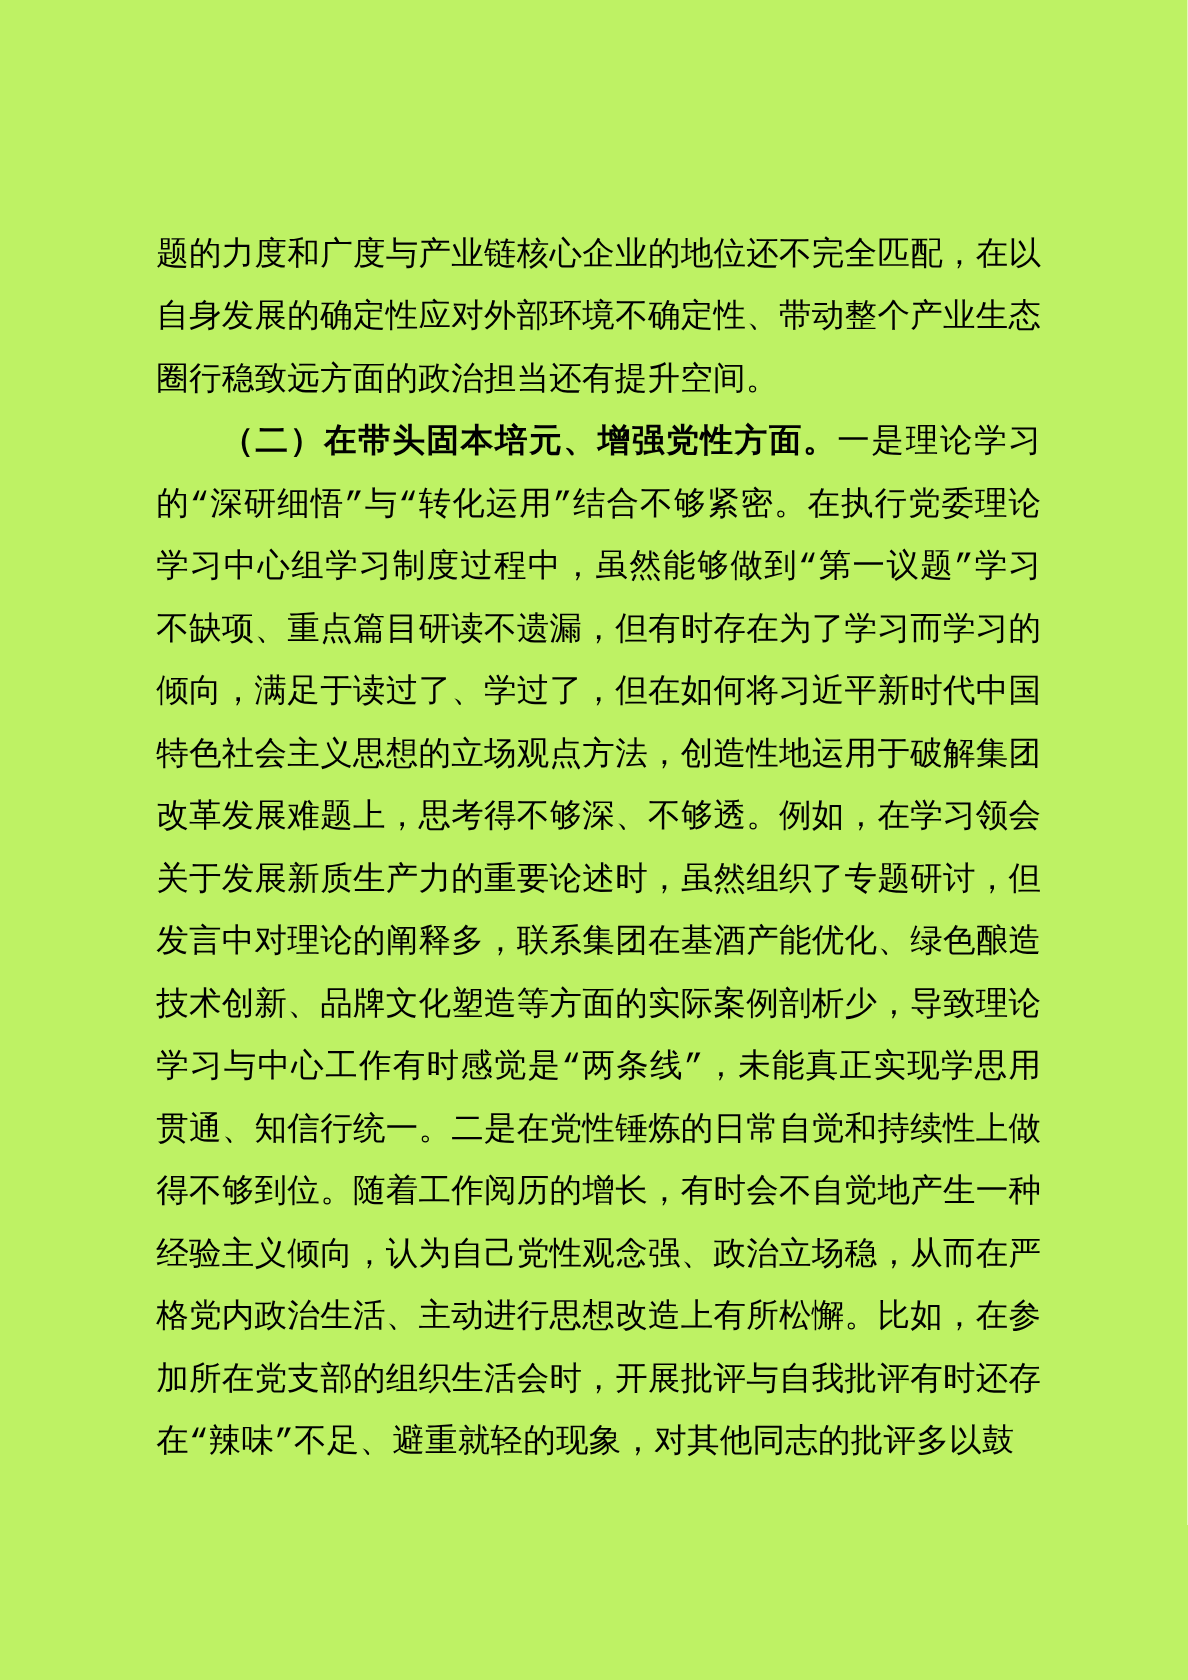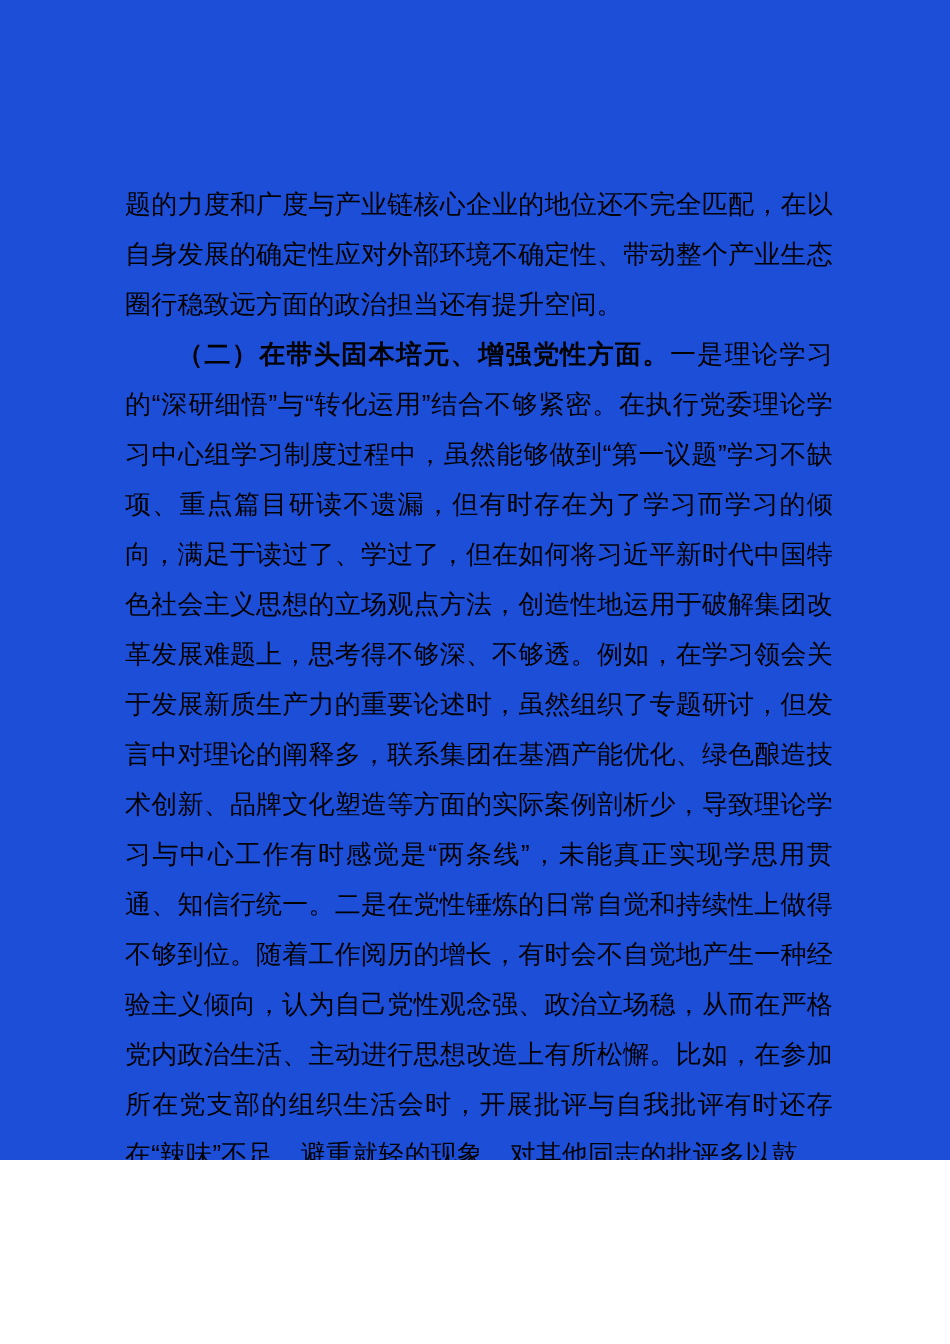--- a/index.html
+++ b/index.html
@@ -3,24 +3,24 @@
 <meta charset="utf-8">
 <style>
   html, body {
     margin: 0;
     padding: 0;
     background: #ffffff;
   }
   .page {
     position: relative;
     width: 950px;
-    height: 1160px;
-    background: #1d4ed8;
+    height: 1344px;
+    background: #bef264;
     overflow: hidden;
-    font-family: Liberation Sans, sans-serif;
+    font-family: Liberation Mono, monospace;
   }
   .content {
     position: absolute;
     left: 125px;
     top: 179px;
     width: 708px;
     color: #000000;
     font-size: 26px;
     line-height: 50px;
     text-align: justify;

